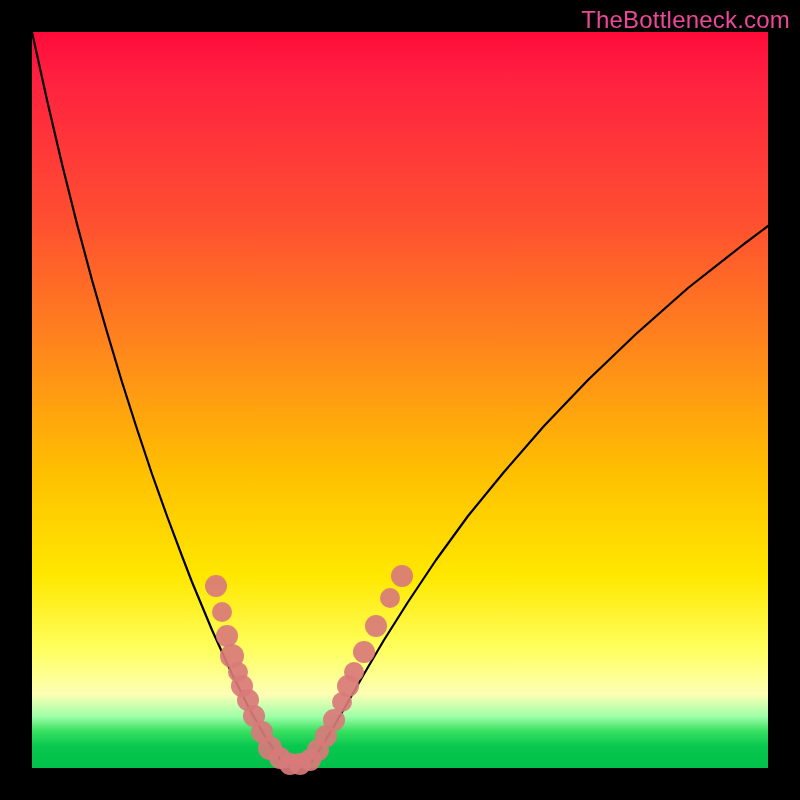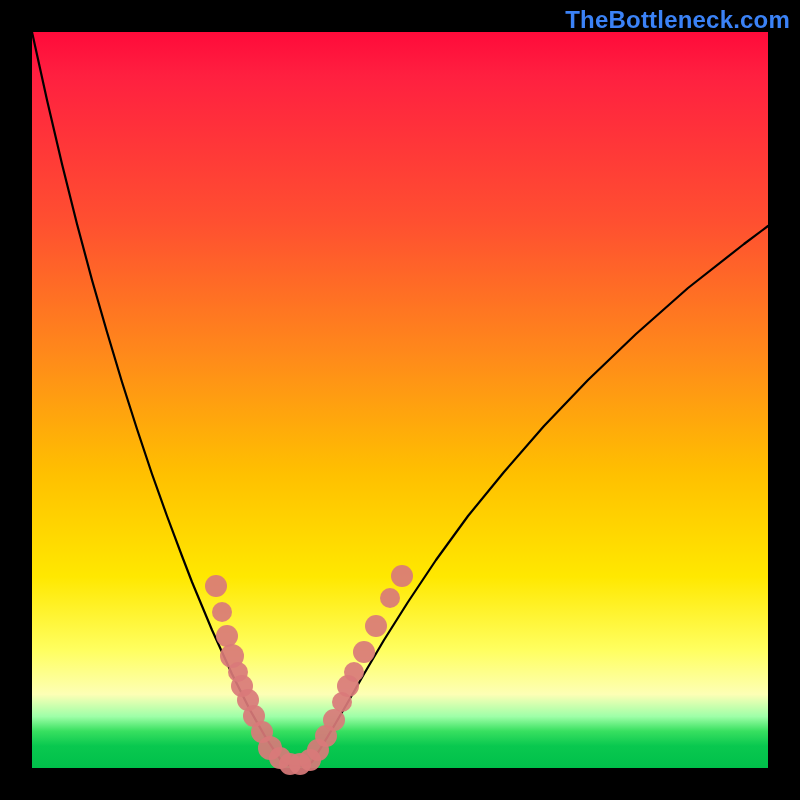--- a/index.html
+++ b/index.html
@@ -39,23 +39,23 @@
       #9effa8 93%,
       #38e060 95%,
       #09c84f 97%,
       #00c04a 100%
     );
   }
   .watermark {
     position: absolute;
     top: 6px;
     right: 10px;
-    color: #3b82f6;
+    color: #ec4899;
     font-size: 24px;
-    font-weight: 700;
+    font-weight: 400;
     letter-spacing: 0.2px;
     user-select: none;
   }
   svg.curve {
     position: absolute;
     left: 0;
     top: 0;
     width: 736px;
     height: 736px;
     overflow: visible;

